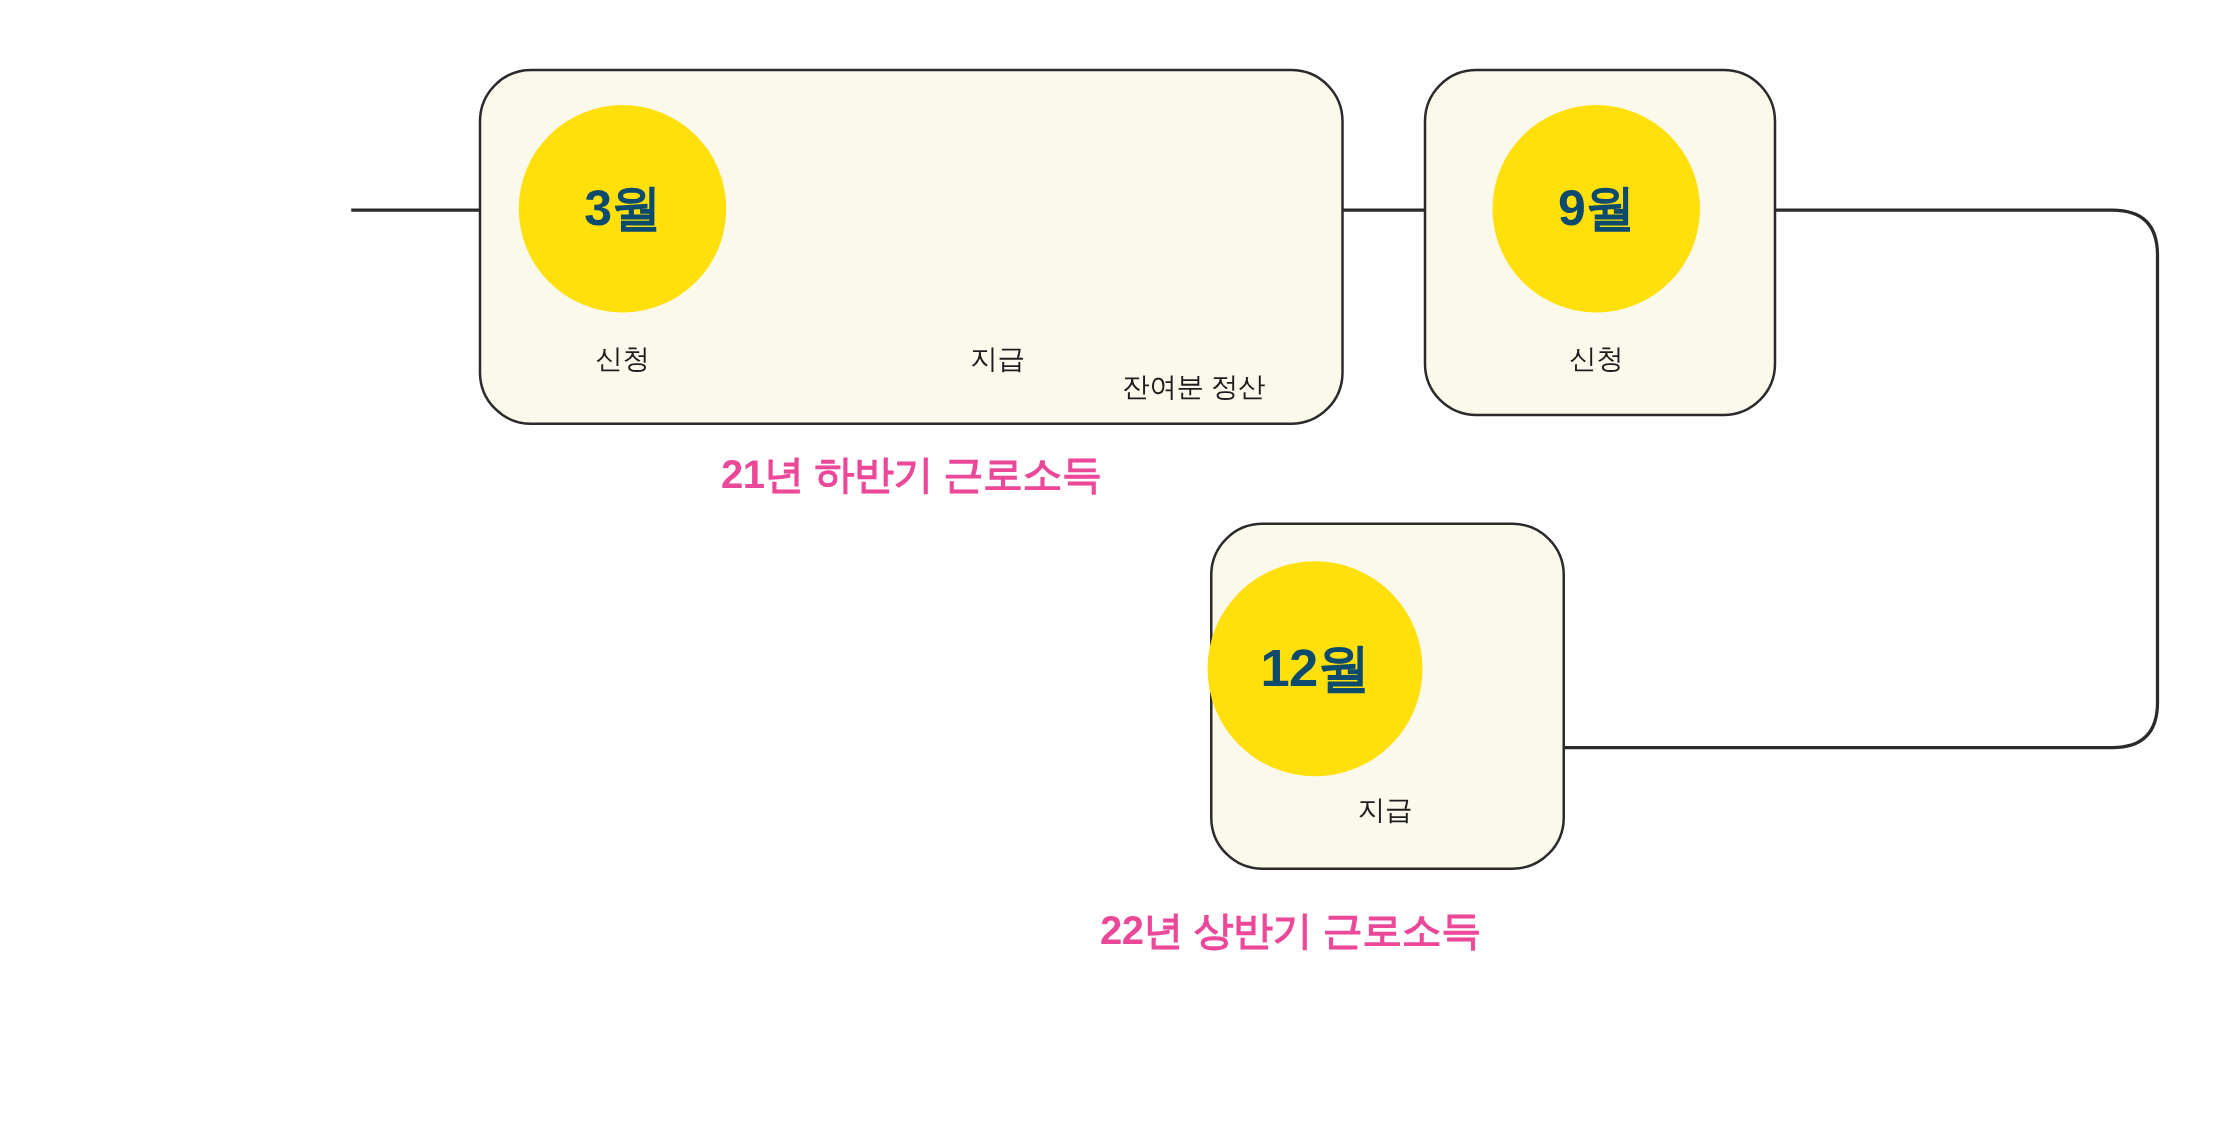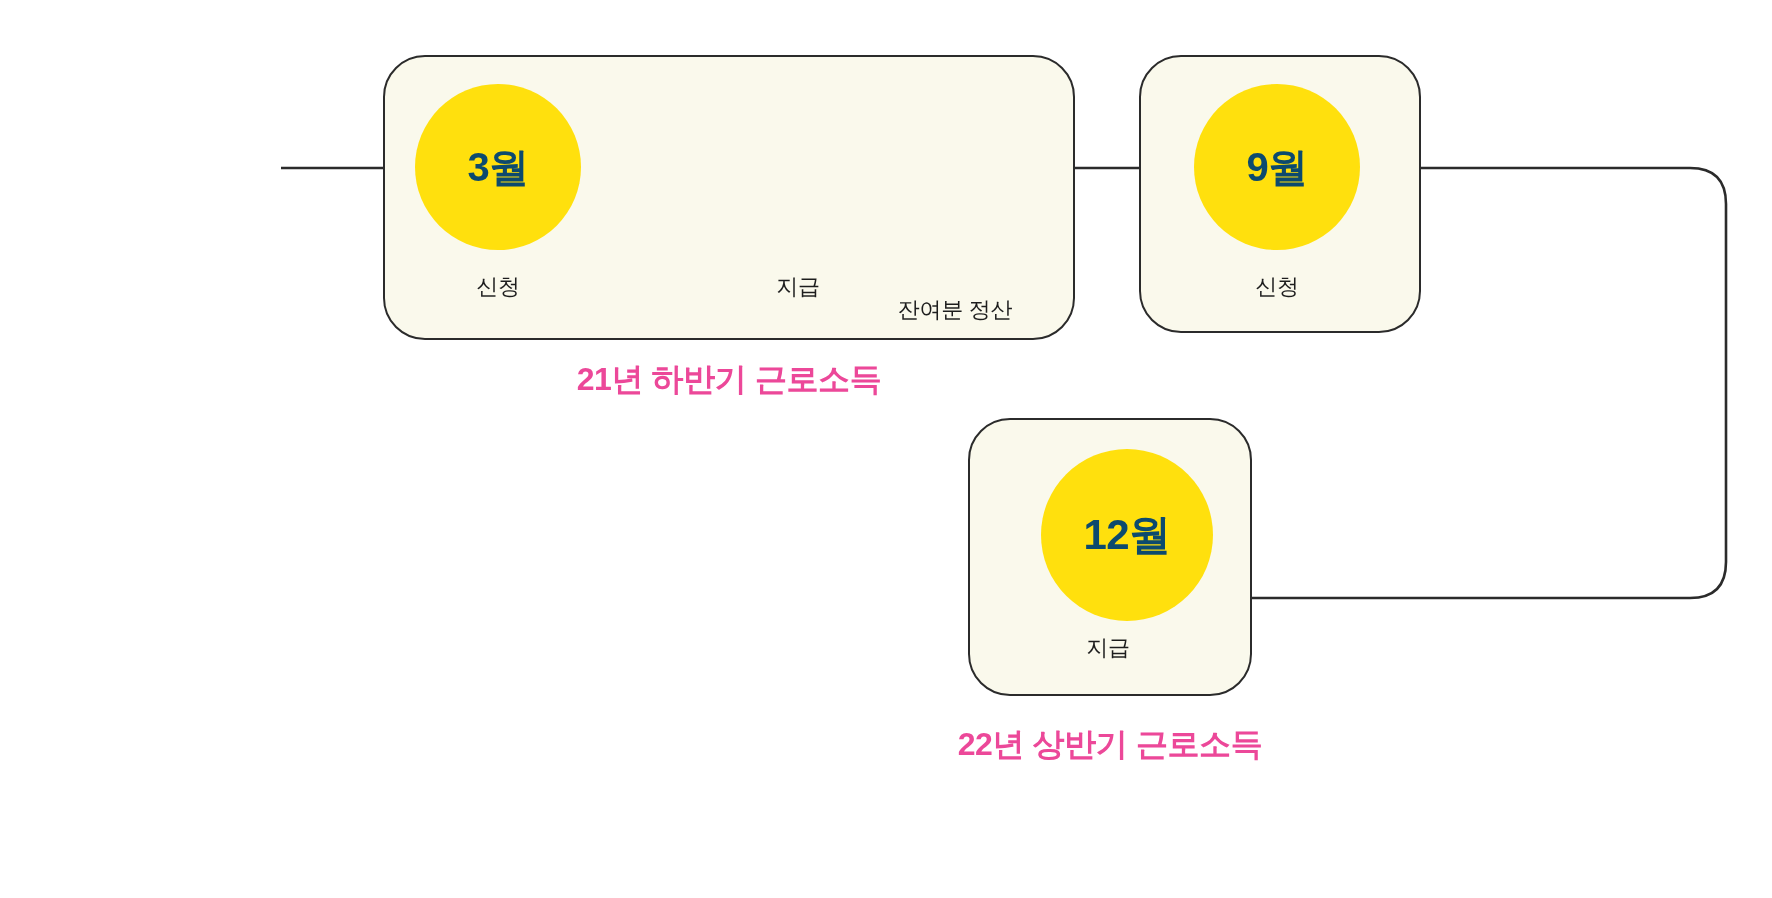--- a/index.html
+++ b/index.html
@@ -57,21 +57,21 @@
     font-weight: 700;
     color: #0c4a6e;
     letter-spacing: -0.5px;
     line-height: 1;
     white-space: nowrap;
     text-align: center;
   }
   #bubble-mar { left: 415px;  top: 84px;  width: 166px; height: 166px; }
   #bubble-jun { left: 807px;  top: 84px;  width: 166px; height: 166px; }
   #bubble-sep { left: 1194px; top: 84px;  width: 166px; height: 166px; }
-  #bubble-dec { left: 1041px; top: 449px; width: 172px; height: 172px; }
+  #bubble-dec { left: 966px; top: 449px; width: 172px; height: 172px; }
   #bubble-dec span { font-size: 42px; }
 
   
   .node-label {
     position: absolute;
     font-size: 22px;
     font-weight: 400;
     color: #1d1d1d;
     white-space: nowrap;
     z-index: 3;
@@ -86,21 +86,21 @@
   
   .group-caption {
     position: absolute;
     font-size: 32px;
     font-weight: 700;
     color: #ec4899;
     white-space: nowrap;
     letter-spacing: -0.4px;
   }
   #caption-2021 { left: 383px; top: 358px; width: 692px; text-align: center; }
-  #caption-2022 { left: 880px; top: 723px; width: 460px; text-align: center; }
+  #caption-2022 { left: 880px; top: 723px; width: 460px; }
 
   
   #diagram-title {
     position: absolute;
     left: 14px;
     top: 137px;
     font-size: 42px;
     font-weight: 700;
     color: #111111;
     letter-spacing: -1px;

